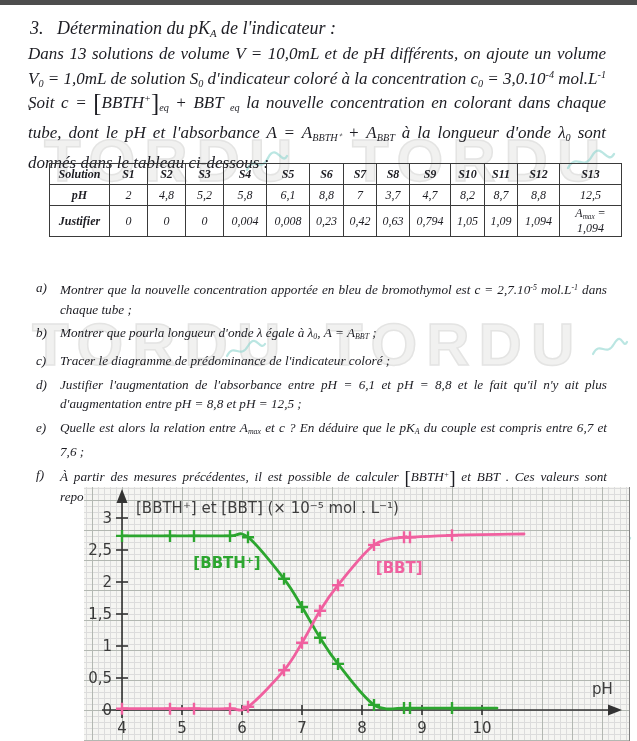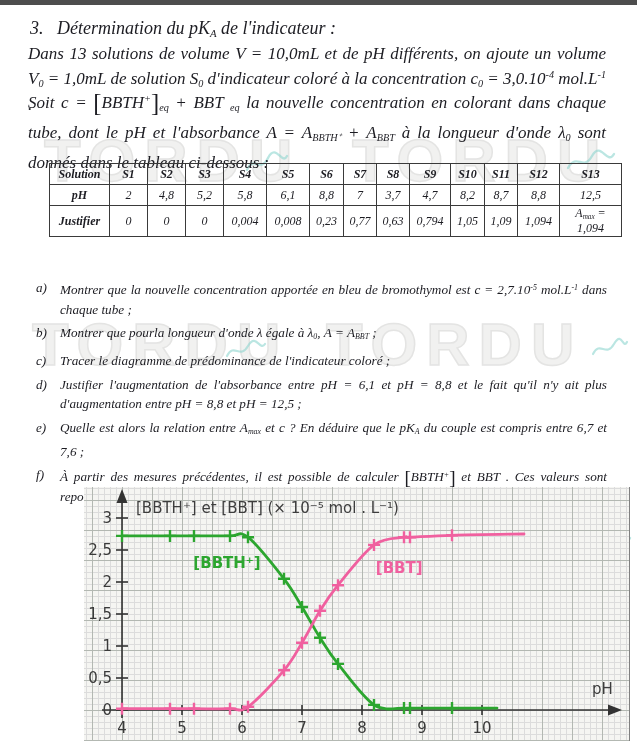--- a/index.html
+++ b/index.html
@@ -151,21 +151,21 @@
           <td>12,5</td>
         </tr>
         <tr>
           <th>Justifier</th>
           <td>0</td>
           <td>0</td>
           <td>0</td>
           <td>0,004</td>
           <td>0,008</td>
           <td>0,23</td>
-          <td>0,77</td>
+          <td>0,42</td>
           <td>0,63</td>
           <td>0,794</td>
           <td>1,05</td>
           <td>1,09</td>
           <td>1,094</td>
           <td>A<sub>max</sub> = 1,094</td>
         </tr>
       </tbody>
     </table>
 

